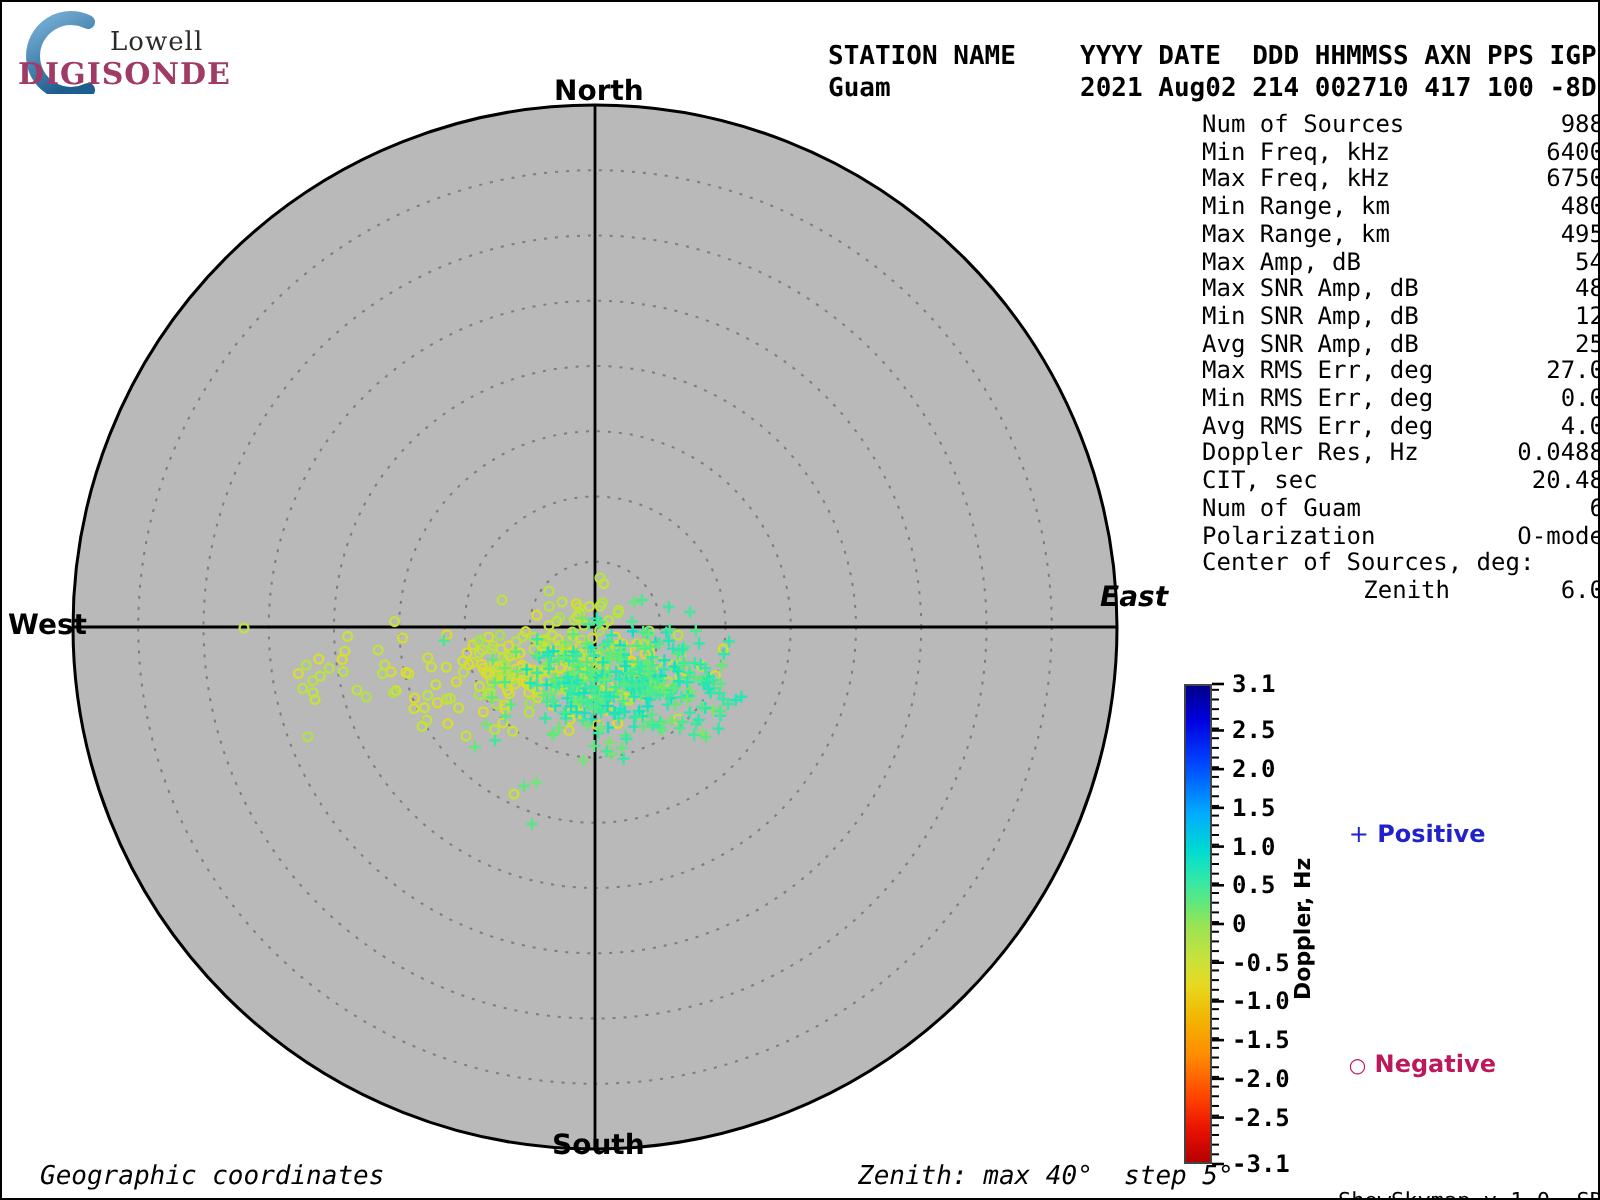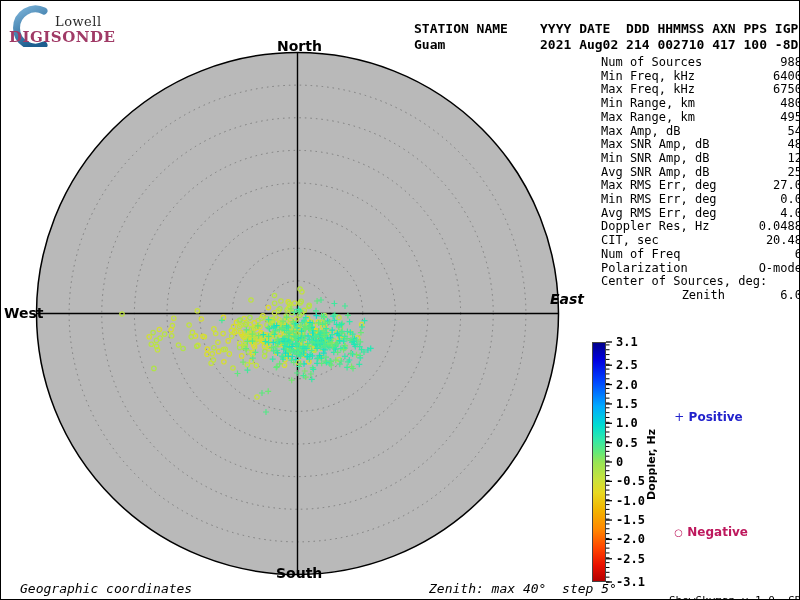--- a/index.html
+++ b/index.html
@@ -824,21 +824,21 @@
     <div class="row "><span class="lbl">Max Range, km</span><span class="val">495</span></div>
     <div class="row "><span class="lbl">Max Amp, dB</span><span class="val">54</span></div>
     <div class="row "><span class="lbl">Max SNR Amp, dB</span><span class="val">48</span></div>
     <div class="row "><span class="lbl">Min SNR Amp, dB</span><span class="val">12</span></div>
     <div class="row "><span class="lbl">Avg SNR Amp, dB</span><span class="val">25</span></div>
     <div class="row "><span class="lbl">Max RMS Err, deg</span><span class="val">27.0</span></div>
     <div class="row "><span class="lbl">Min RMS Err, deg</span><span class="val">0.0</span></div>
     <div class="row "><span class="lbl">Avg RMS Err, deg</span><span class="val">4.0</span></div>
     <div class="row "><span class="lbl">Doppler Res, Hz</span><span class="val">0.0488</span></div>
     <div class="row "><span class="lbl">CIT, sec</span><span class="val">20.48</span></div>
-    <div class="row "><span class="lbl">Num of Freq</span><span class="val">6</span></div>
+    <div class="row "><span class="lbl">Num of Guam</span><span class="val">6</span></div>
     <div class="row "><span class="lbl">Polarization</span><span class="val">O-mode</span></div>
     <div class="row">Center of Sources, deg:</div>
     <div class="row crow"><span class="lbl">Zenith</span><span class="val">6.0</span></div>
   </div>
 
 <div class="abs cbar" id="cbar" style="background: linear-gradient(rgb(0, 0, 139) 0%, rgb(0, 0, 224) 7.3%, rgb(0, 68, 255) 16.1%, rgb(0, 170, 255) 26.6%, rgb(0, 220, 208) 34.7%, rgb(46, 232, 172) 40.3%, rgb(100, 232, 120) 46%, rgb(150, 228, 85) 50%, rgb(200, 226, 60) 57.3%, rgb(232, 216, 32) 62.9%, rgb(242, 180, 0) 70.2%, rgb(255, 136, 0) 78.2%, rgb(255, 68, 0) 86.3%, rgb(232, 16, 0) 93.5%, rgb(180, 0, 0) 100%);"></div>
 <div class="abs cbar-title">Doppler, Hz</div>
 
 <div class="abs legend" id="legend-pos" style="left: 666px; top: 396px; color: rgb(34, 34, 204);">
   <span class="mark">+</span> <span>Positive</span>

